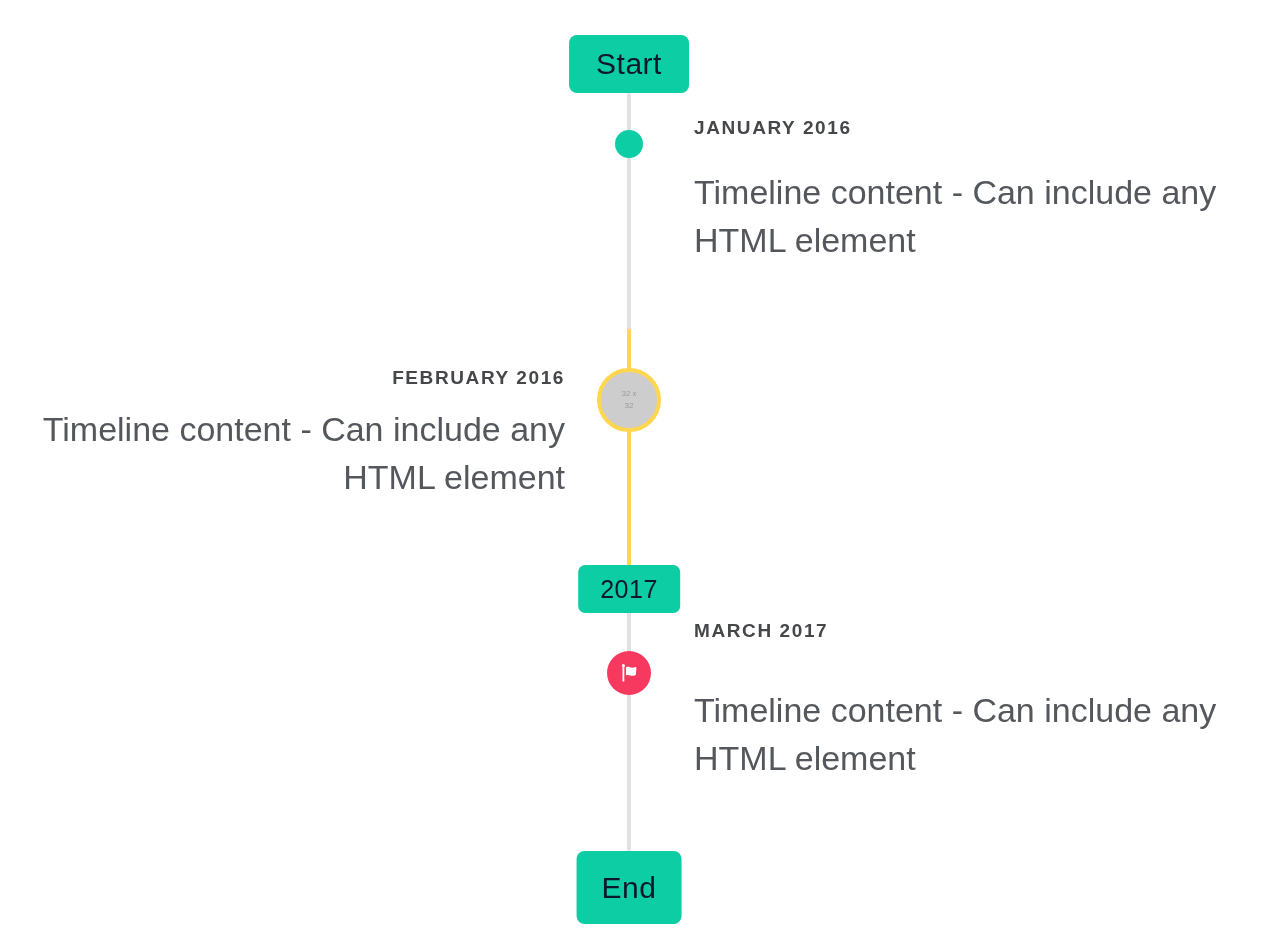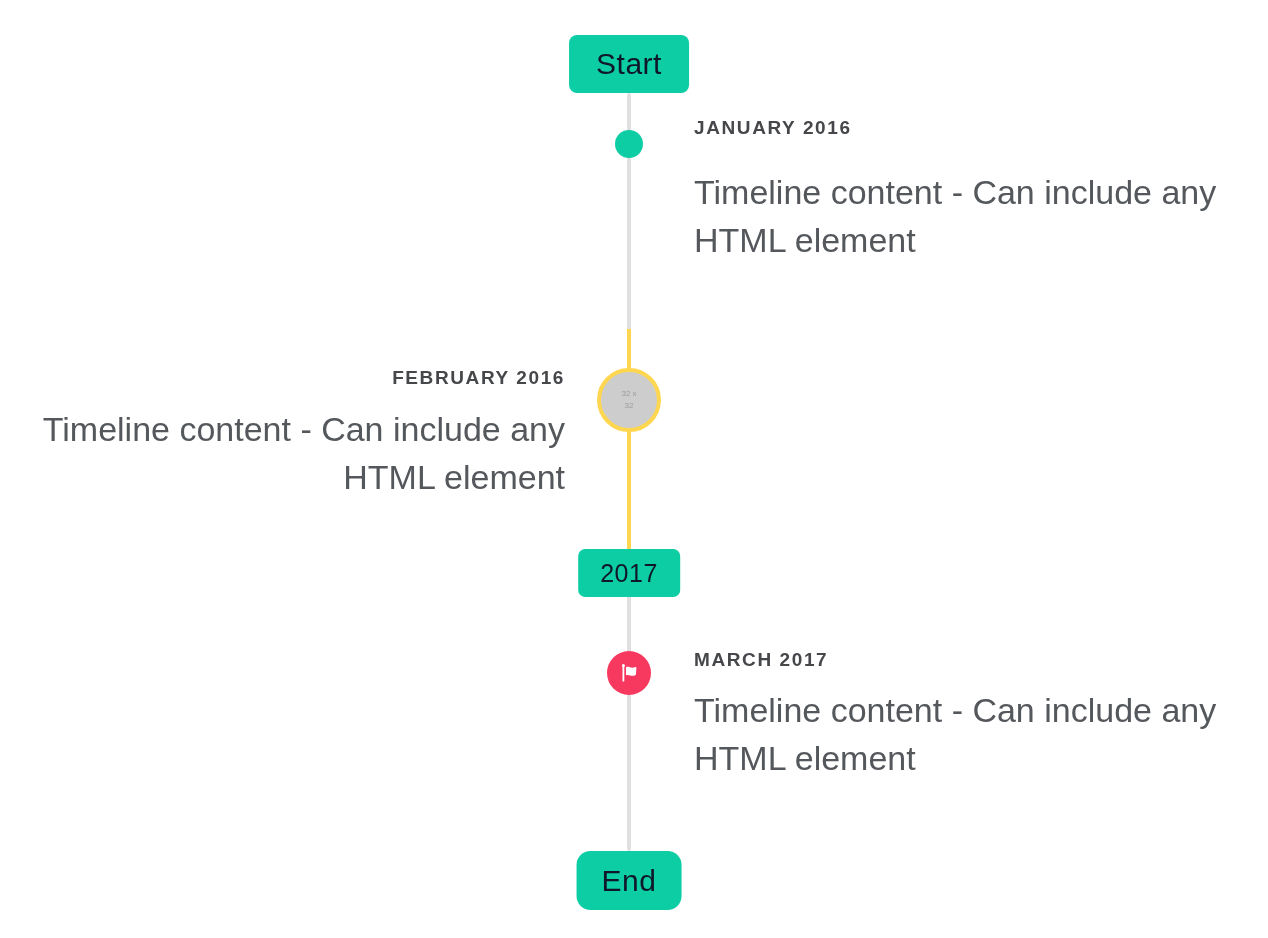--- a/index.html
+++ b/index.html
@@ -40,22 +40,22 @@
     left:629px;
     transform:translateX(-50%);
     background:var(--teal);
     color:#0f172a;
     border-radius:8px;
     display:flex; align-items:center; justify-content:center;
     white-space:nowrap;
     letter-spacing:.5px;
   }
   .plate.start{ top:35px; height:58px; padding:0 27px; font-size:30px; }
-  .plate.end{   top:851px; height:59px; padding:0 25px; font-size:30px;border-radius:14px; }
-  .plate.year{  top:549px; height:48px; padding:0 22px; font-size:25px; border-radius:7px; }
+  .plate.end{   top:851px; height:59px; padding:7px 25px; font-size:30px; }
+  .plate.year{  top:565px; height:48px; padding:0 22px; font-size:25px; border-radius:7px; }
   
   .dot{
     position:absolute;
     left:615px; top:130px;
     width:28px; height:28px;
     border-radius:50%;
     background:var(--teal);
   }
   .marker-image{
     position:absolute;
@@ -95,21 +95,21 @@
     position:absolute;
     width:528px;
     font-size:34px;
     line-height:48px;
     color:var(--body-text);
   }
   .ev-right .date, .ev-right .content{ left:694px; text-align:left; }
   .ev-left  .date, .ev-left  .content{ left:40px; width:525px; text-align:right; }
   .ev-jan .date{ top:117px; }  .ev-jan .content{ top:168px; }
   .ev-feb .date{ top:367px; }  .ev-feb .content{ top:405px; }
-  .ev-mar .date{ top:649px; }  .ev-mar .content{ top:686px; }
+  .ev-mar .date{ top:620px; }  .ev-mar .content{ top:686px; }
 </style>
 </head>
 <body>
 
 <div class="canvas">
 
   <div class="line"></div>
   <div class="line-highlight"></div>
 
   <div class="plate start">Start</div>

